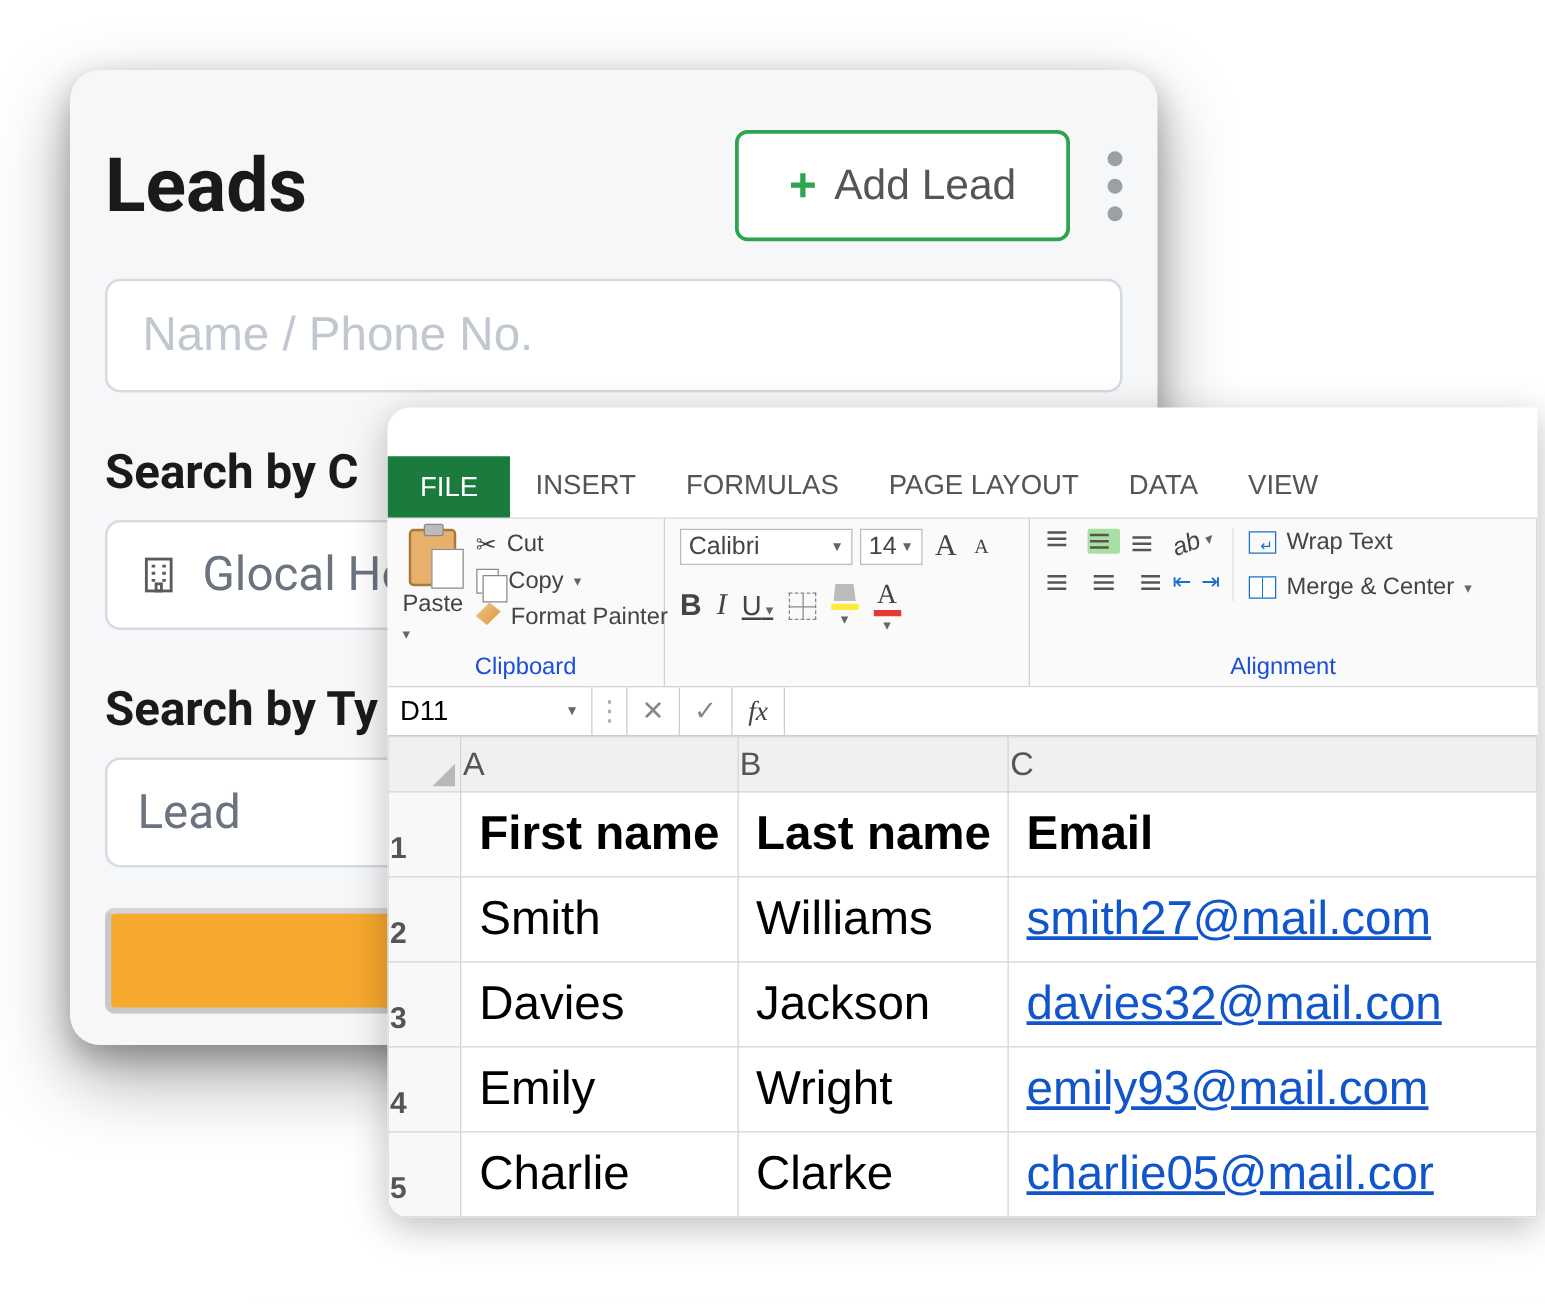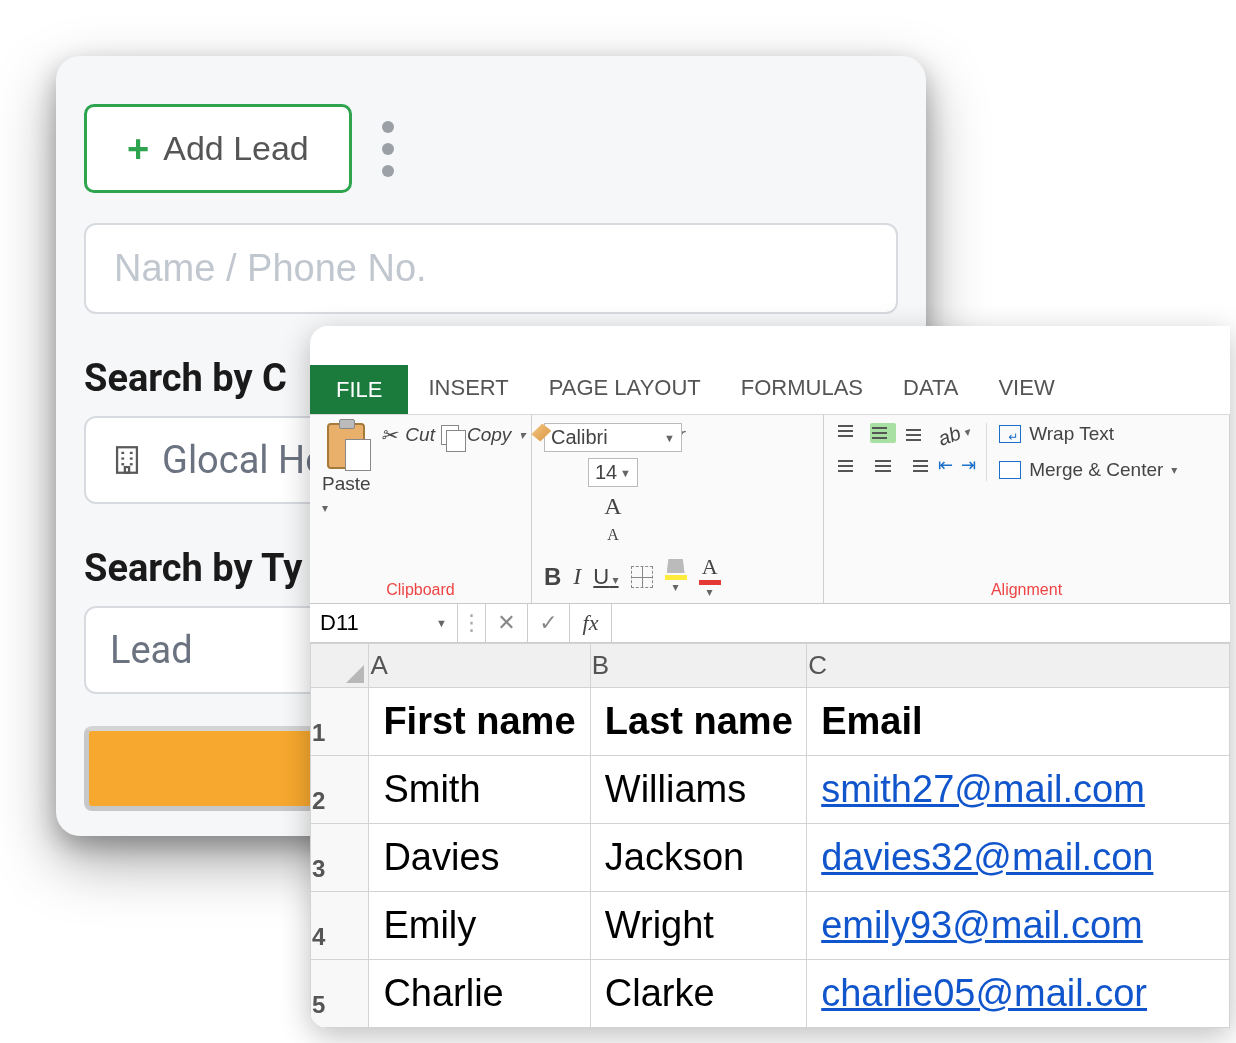--- a/index.html
+++ b/index.html
@@ -184,22 +184,22 @@
     justify-content: space-between;
   }
   .group-content {
     display: flex;
     gap: 10px;
     align-items: flex-start;
     flex: 1;
   }
   .group-label {
     text-align: center;
-    font-size: 16px;
-    color: #ef4444;
+    font-size: 19px;
+    color: #1d4ed8;
     padding-top: 6px;
     position: relative;
   }
 
   
   .paste-btn {
     display: flex;
     flex-direction: column;
     align-items: center;
     gap: 4px;
@@ -225,23 +225,22 @@
   .clipboard-icon::after {
     content: "";
     position: absolute;
     right: -8px; bottom: -4px;
     width: 24px; height: 30px;
     background: #fff;
     border: 1.5px solid #888;
   }
   .clip-actions {
     display: flex;
-    flex-direction: row;
+    flex-direction: column;
     gap: 6px;
-    font-style: italic;
   }
   .clip-row {
     display: flex;
     align-items: center;
     gap: 8px;
     cursor: pointer;
     white-space: nowrap;
   }
   .scissors::before {
     content: "✂";
@@ -274,21 +273,20 @@
     content: " ▾";
     font-size: 12px;
     color: #666;
   }
 
   
   .font-row1 {
     display: flex;
     gap: 6px;
     align-items: center;
-    flex-direction: column;
   }
   .pseudo-select {
     display: flex;
     align-items: center;
     justify-content: space-between;
     background: #fff;
     border: 1px solid #bbb;
     padding: 2px 6px;
     font-size: 20px;
     cursor: pointer;
@@ -425,21 +423,21 @@
 
   
   .formula-bar {
     display: flex;
     align-items: stretch;
     border-bottom: 1px solid #ccc;
     background: #fff;
     font-size: 22px;
   }
   .name-box {
-    width: 148px;
+    width: 164px;
     display: flex;
     align-items: center;
     justify-content: space-between;
     padding: 6px 10px;
     border-right: 1px solid #ccc;
     cursor: text;
     text-align: center;
   }
   .fx-sep {
     width: 28px;
@@ -519,20 +517,21 @@
   .colA { width: 220px; }
   .colB { width: 215px; }
   .colC { width: 420px; }
 
 </style>
 </head>
 <body>
 
 <div class="leads-card">
   <div class="leads-header">
+    <h1 class="leads-title">Leads</h1>
     <div class="header-right">
       <button class="add-lead-btn">
         <span class="plus">+</span>
         <span class="lbl">Add Lead</span>
       </button>
       <div class="more-icon">
         <span></span>
           <span></span>
           <span></span>
       </div>
@@ -564,22 +563,22 @@
   </div>
 
   <div class="orange-bar"></div>
 </div>
 
 <div class="excel">
 
   <div class="ribbon-tabs">
     <div class="file-tab">FILE</div>
     <div class="tab">INSERT</div>
+    <div class="tab">FORMULAS</div>
     <div class="tab">PAGE LAYOUT</div>
-    <div class="tab">FORMULAS</div>
     <div class="tab">DATA</div>
     <div class="tab">VIEW</div>
 
   </div>
 
   <div class="ribbon-body">
 
     <div class="ribbon-group" style="width:222px">
       <div class="group-content">
         <div class="paste-btn">

